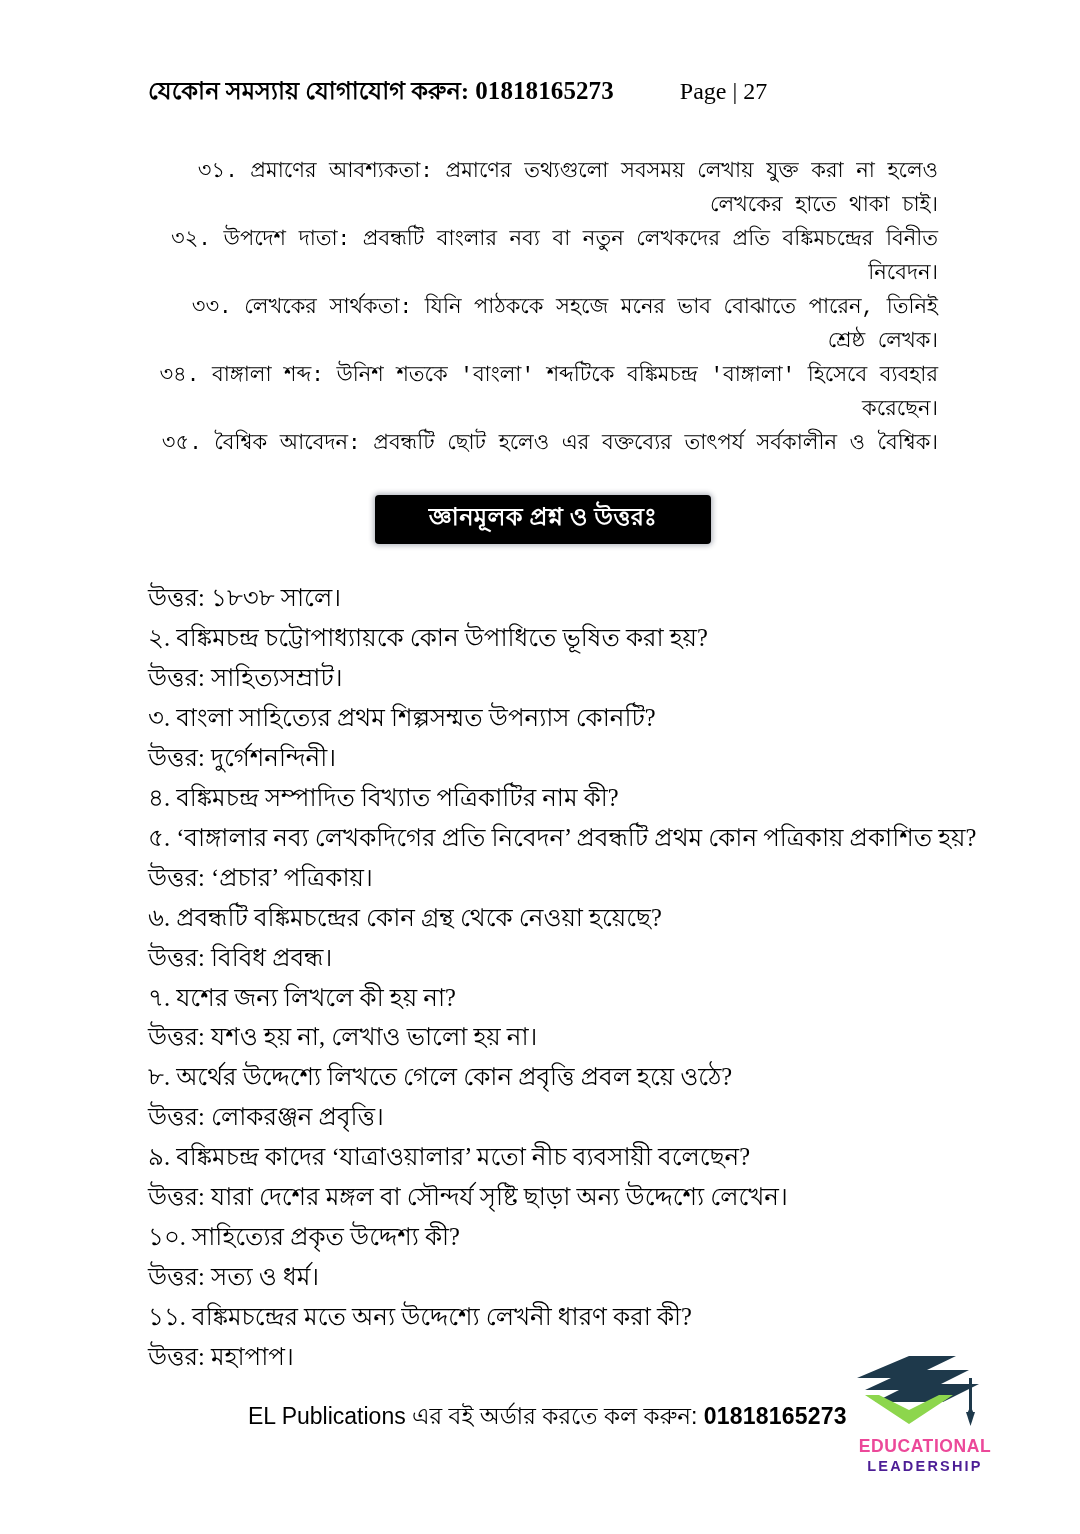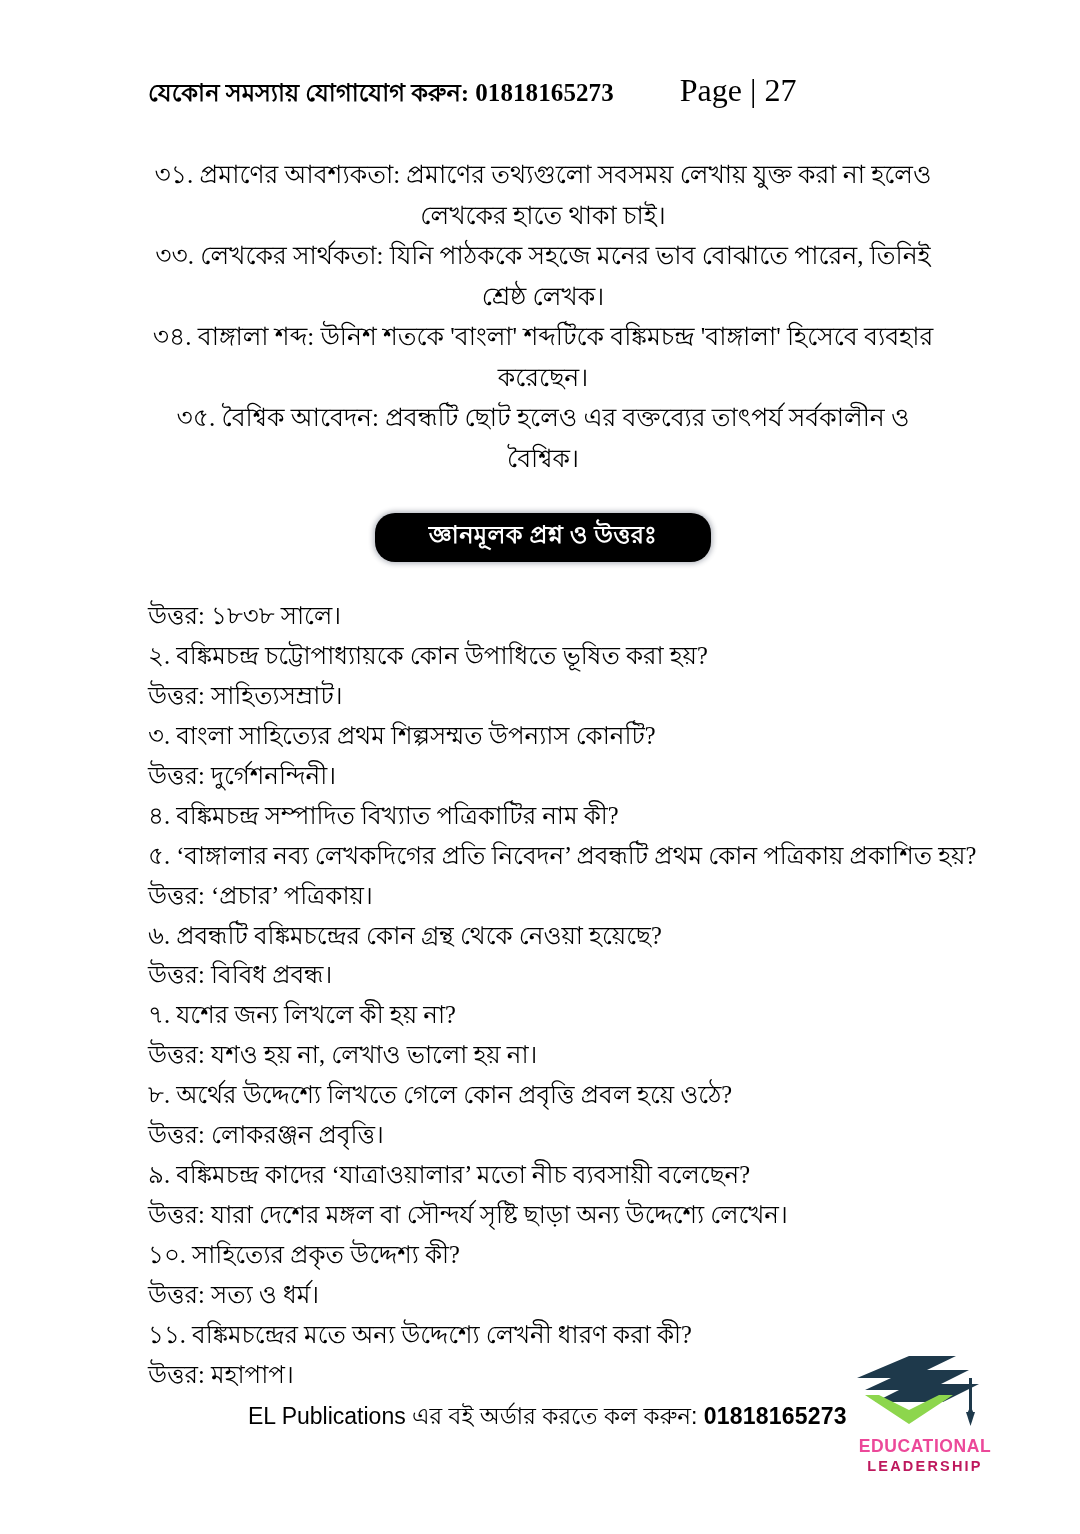--- a/index.html
+++ b/index.html
@@ -37,57 +37,58 @@
     letter-spacing: 0.1px;
     white-space: nowrap;
   }
   .header-contact .phone {
     font-size: 25px;
     font-weight: bold;
   }
   .header-page {
     margin-left: 66px;
     font-family: "Liberation Serif", "DejaVu Serif", serif;
-    font-size: 32px;
+    font-size: 24px;
     font-weight: normal;
     white-space: nowrap;
   }
 
   
   .content {
     position: absolute;
     top: 155px;
     left: 148px;
     width: 790px;
   }
 
   .numbered-list {
     margin: 0;
     padding: 0;
     list-style: none;
   }
   .numbered-item {
-    font-size: 25px;
+    font-size: 21px;
     line-height: 1.62;
-    text-align: center;
+    text-align: right;
     margin: 0 0 0 0;
     text-indent: 0;
     padding-left: 0;
+    font-family: Liberation Mono, monospace;
   }
 
   
   .banner-wrap {
     margin-top: 34px;
     display: flex;
     justify-content: center;
   }
   .banner {
     background: #000000;
     color: #ffffff;
-    border-radius: 20px;
+    border-radius: 4px;
     padding: 7px 54px 11px 54px;
     font-size: 24px;
     font-weight: bold;
     letter-spacing: 0.4px;
     box-shadow: 0 0 5px 2px rgba(25,35,60,0.30);
     white-space: nowrap;
     line-height: 1.3;
   }
 
   
@@ -148,40 +149,41 @@
   .logo-word-sub {
     position: absolute;
     left: 0px;
     top: 104px;
     width: 160px;
     text-align: center;
     font-family: "Liberation Sans", "DejaVu Sans", sans-serif;
     font-size: 14.5px;
     font-weight: bold;
     letter-spacing: 2.2px;
-    color: #be185d;
+    color: #4c1d95;
   }
 </style>
 </head>
 <body>
 
 <div class="page">
 
   <div class="header">
     <div class="header-contact">
       <span>যেকোন সমস্যায় যোগাযোগ করুন:</span>
       <span class="phone">01818165273</span>
     </div>
     <div class="header-page">Page | 27</div>
   </div>
 
   <div class="content">
 
     <ul class="numbered-list">
       <li class="numbered-item">৩১. প্রমাণের আবশ্যকতা: প্রমাণের তথ্যগুলো সবসময় লেখায় যুক্ত করা না হলেও লেখকের হাতে থাকা চাই।</li>
+      <li class="numbered-item">৩২. উপদেশ দাতা: প্রবন্ধটি বাংলার নব্য বা নতুন লেখকদের প্রতি বঙ্কিমচন্দ্রের বিনীত নিবেদন।</li>
       <li class="numbered-item">৩৩. লেখকের সার্থকতা: যিনি পাঠককে সহজে মনের ভাব বোঝাতে পারেন, তিনিই শ্রেষ্ঠ লেখক।</li>
       <li class="numbered-item">৩৪. বাঙ্গালা শব্দ: উনিশ শতকে 'বাংলা' শব্দটিকে বঙ্কিমচন্দ্র 'বাঙ্গালা' হিসেবে ব্যবহার করেছেন।</li>
       <li class="numbered-item">৩৫. বৈশ্বিক আবেদন: প্রবন্ধটি ছোট হলেও এর বক্তব্যের তাৎপর্য সর্বকালীন ও বৈশ্বিক।</li>
     </ul>
 
     <div class="banner-wrap">
       <div class="banner">জ্ঞানমূলক প্রশ্ন ও উত্তরঃ</div>
     </div>
 
     <div class="qa-list">

